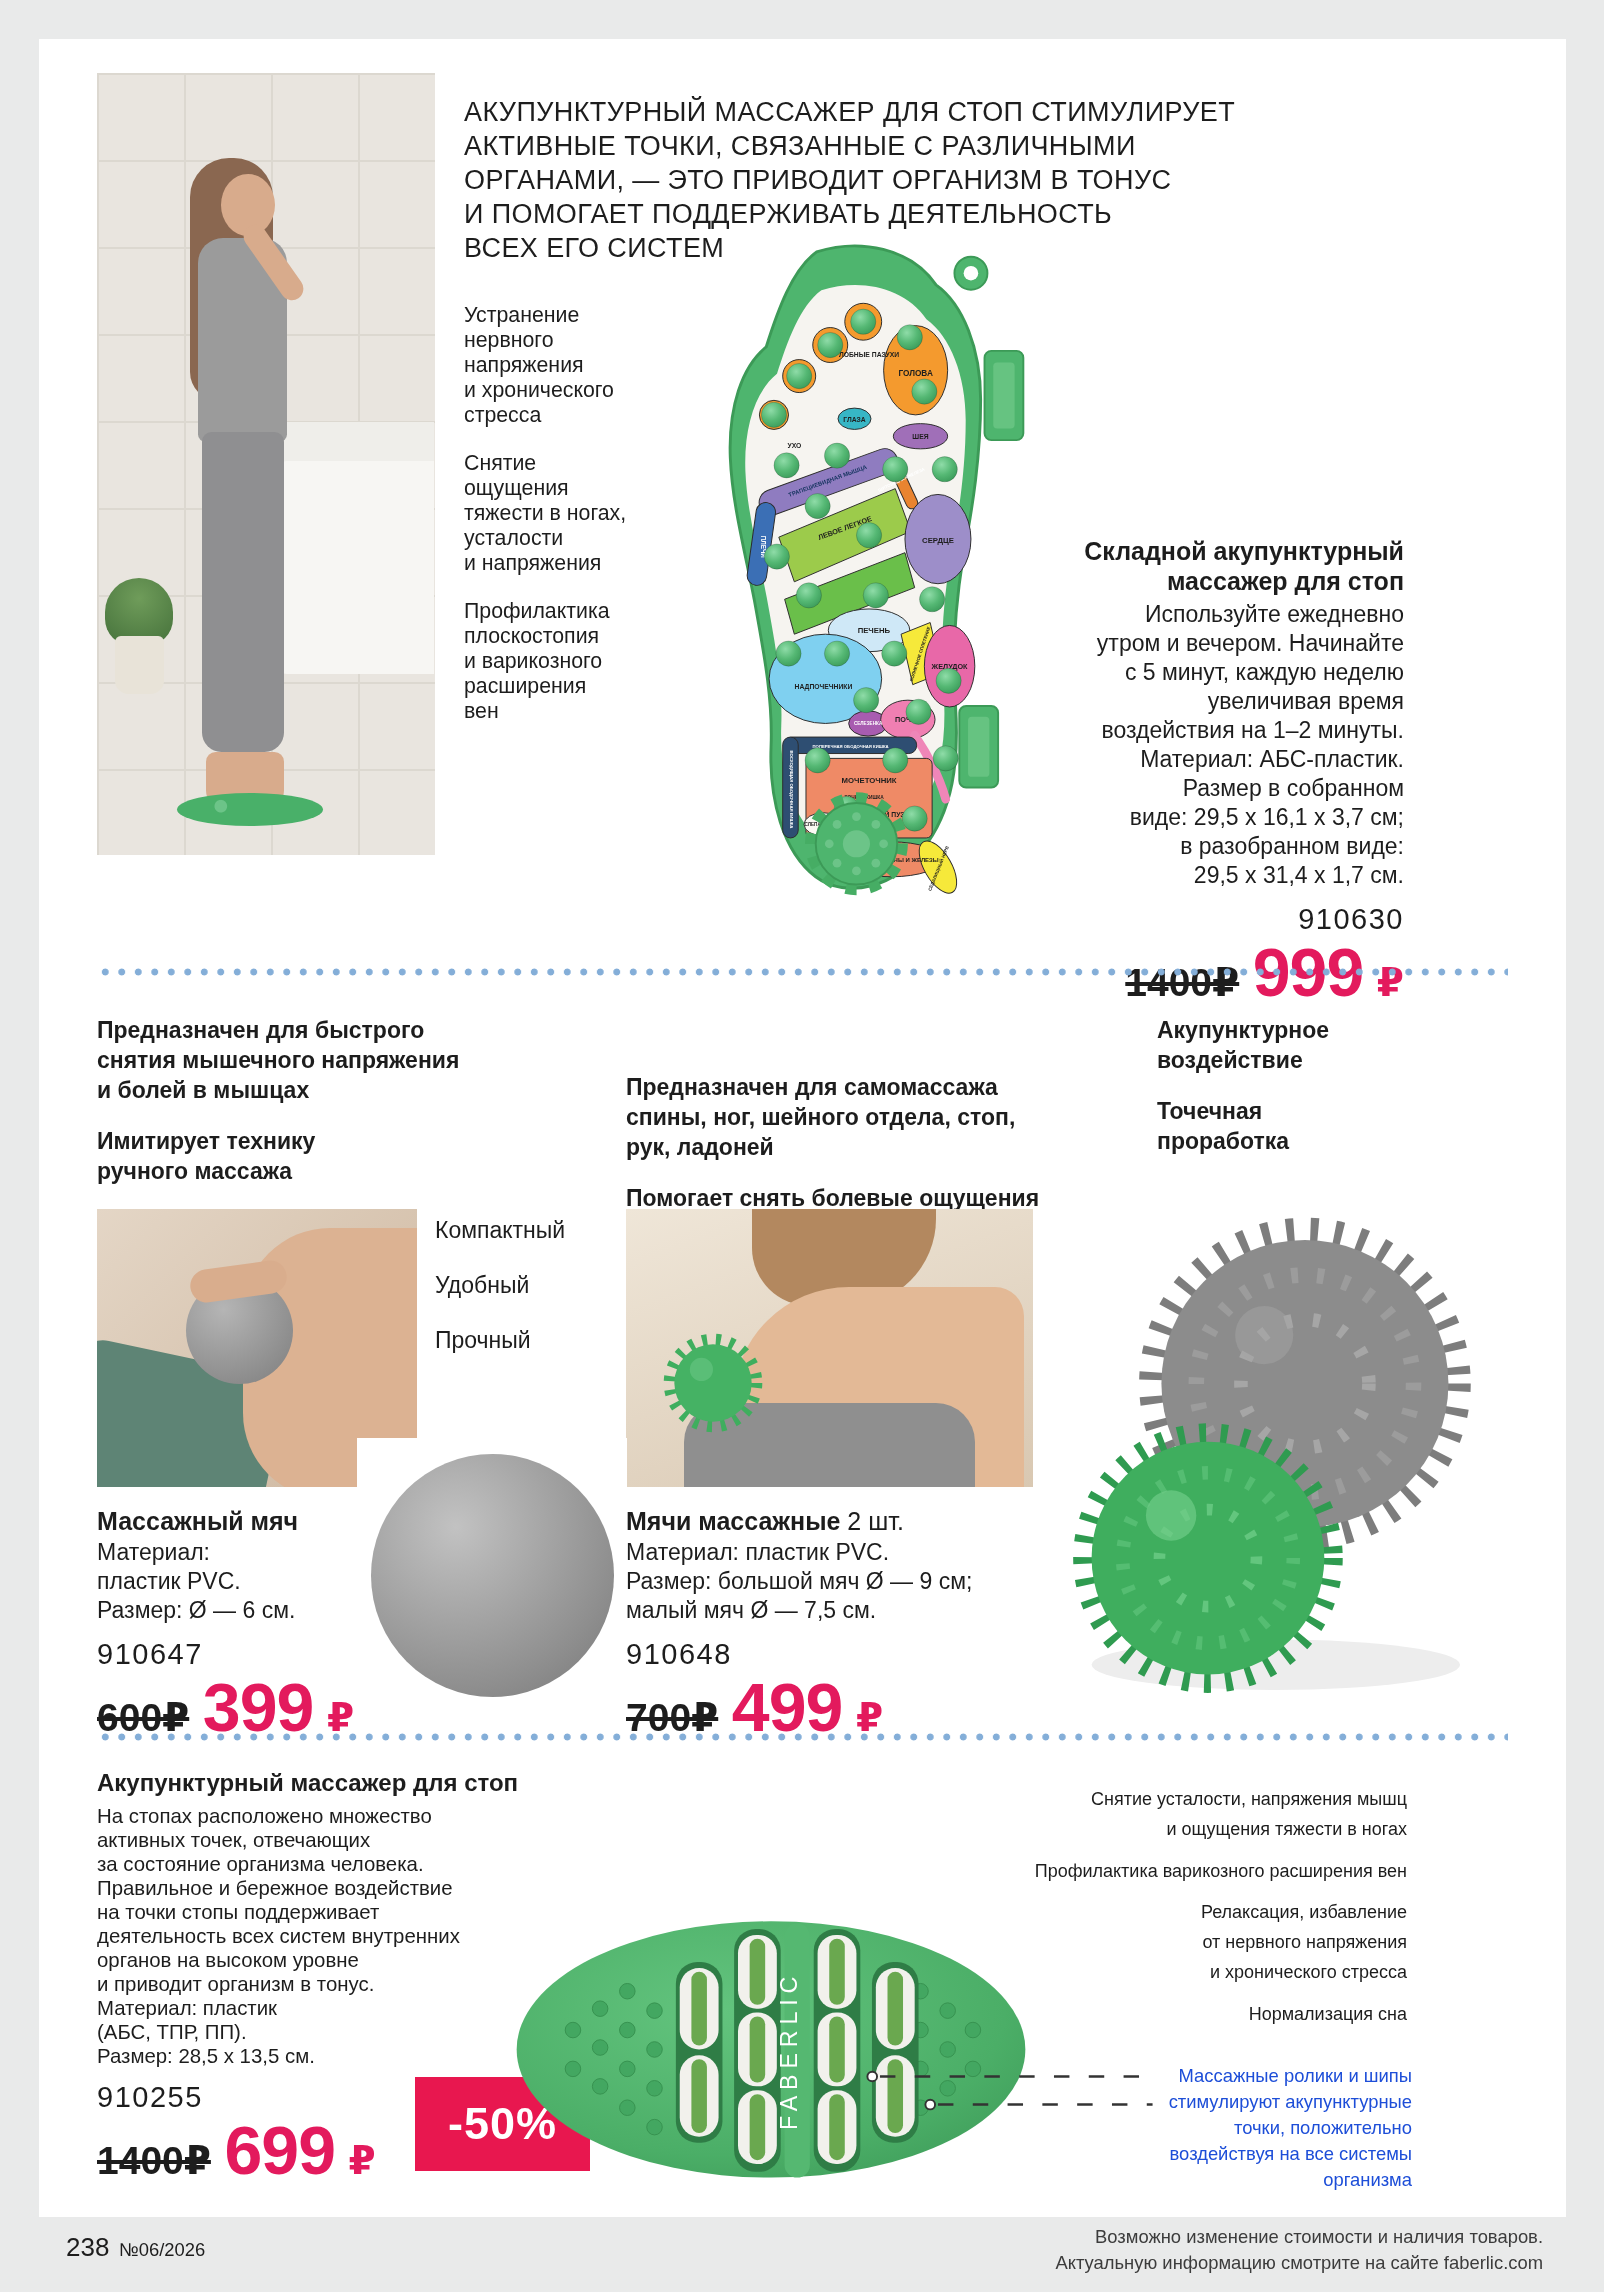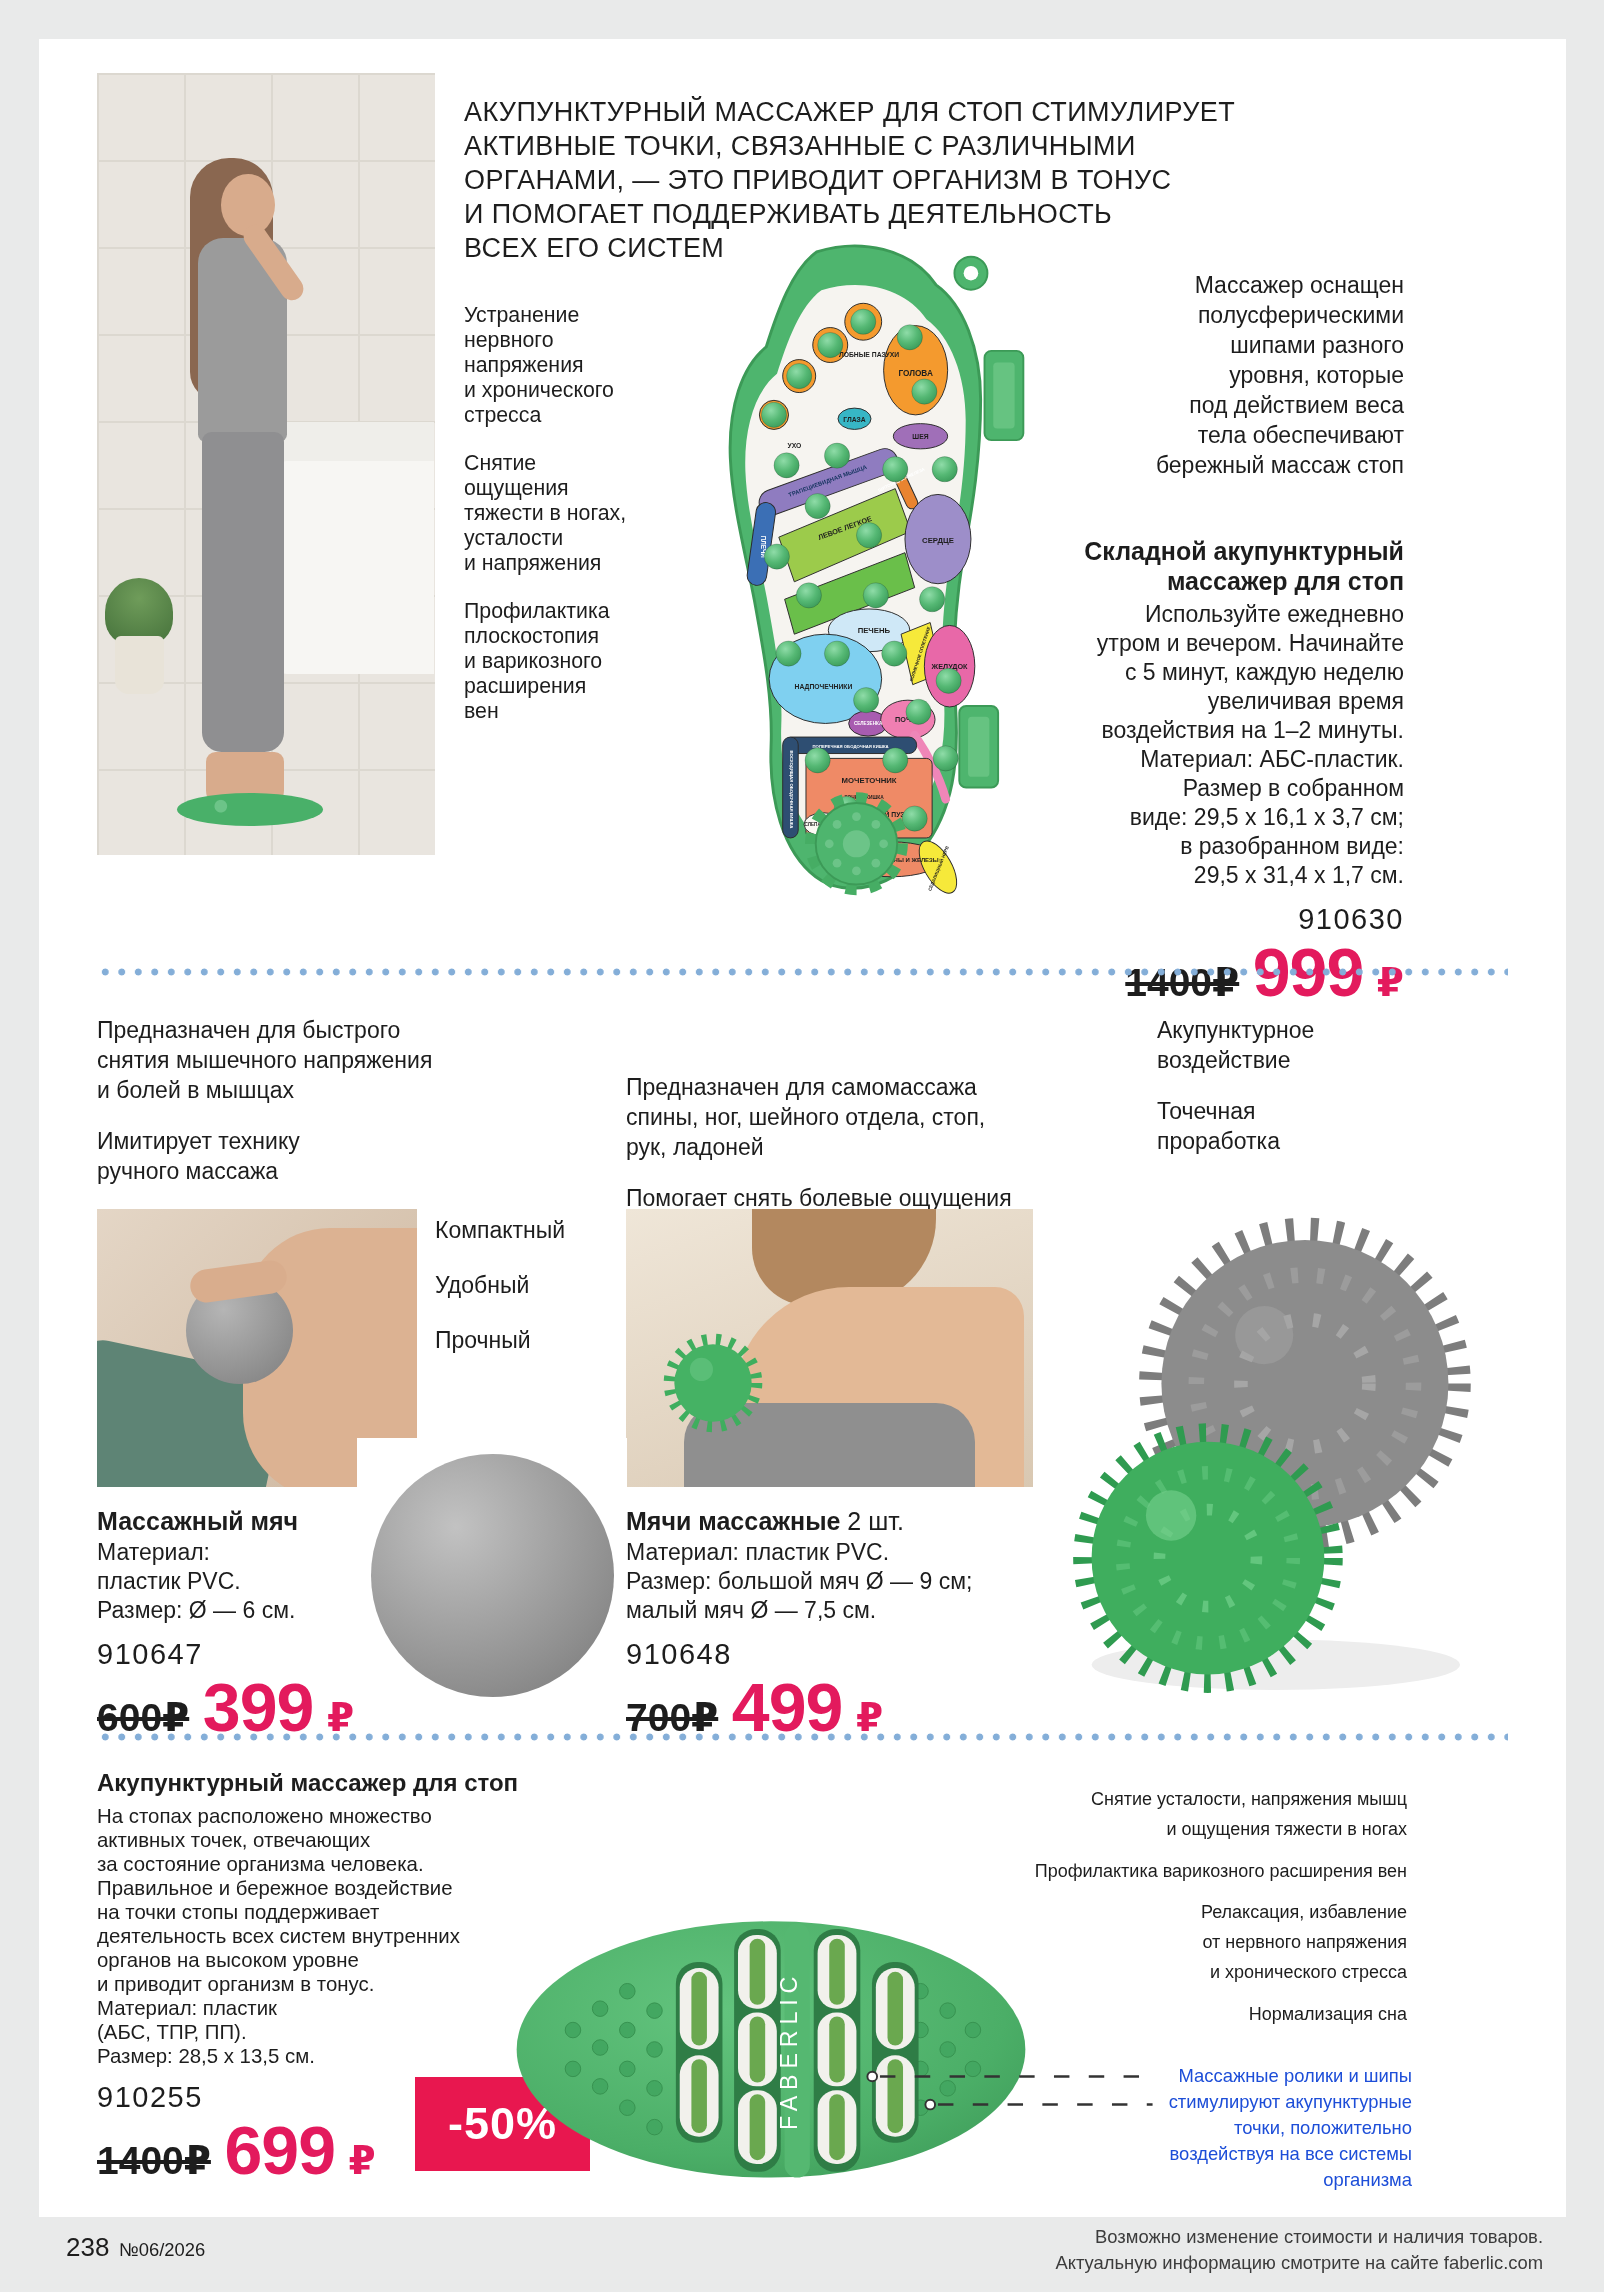--- a/index.html
+++ b/index.html
@@ -17,21 +17,21 @@
   .pdesc{font-size:23px;line-height:29px;}
   .pdesc-sm{font-size:20.4px;line-height:24px;}
   .pcode{font-size:29px;font-weight:500;letter-spacing:1.5px;margin-top:13.6px;}
   .prices{display:flex;align-items:baseline;gap:13.6px;margin-top:1.9px;}
   .prices.end{justify-content:flex-end;}
   .old{font-size:39px;font-weight:700;text-decoration:line-through;text-decoration-thickness:3.9px;}
   .new{font-size:68px;font-weight:800;color:#e31a5d;letter-spacing:-1px;line-height:1;}
   .cur{font-size:39px;font-weight:800;color:#e31a5d;}
   .dots{height:7.8px;background-image:radial-gradient(circle,#84aed8 3.1px,rgba(0,0,0,0) 3.7px);
         background-size:16.5px 7.8px;background-repeat:repeat-x;}
-  .intro{font-size:23px;line-height:30px;}
+  .intro{font-size:23px;line-height:30px;font-weight:bold;}
   .intro>div+div{margin-top:21.3px;}
   .featlist{font-size:23px;line-height:27px;}
   .featlist>div+div{margin-top:28px;}
   .badge{background:#e8174f;color:#fff;font-size:45px;font-weight:700;
          display:flex;align-items:center;justify-content:center;letter-spacing:1px;}
   .benefits{font-size:18px;line-height:30px;}
   .benefits>div+div{margin-top:11.6px;}
   .ann{font-size:18.4px;line-height:26px;color:#1d4ed8;}
   .photo{position:absolute;overflow:hidden;}
   .footer-num{font-size:26px;font-weight:500;}
@@ -203,27 +203,20 @@
         <circle cx="212" cy="628" r="4.5" fill="#6cc488"></circle>
       <circle cx="220" cy="648" r="4.5" fill="#6cc488"></circle>
         <circle cx="212" cy="668" r="4.5" fill="#6cc488"></circle>
       <circle cx="192" cy="676" r="4.5" fill="#6cc488"></circle>
         <circle cx="172" cy="668" r="4.5" fill="#6cc488"></circle>
       <circle cx="164" cy="648" r="4.5" fill="#6cc488"></circle>
         <circle cx="172" cy="628" r="4.5" fill="#6cc488"></circle>
     </g>
   </svg>
 
-  <div class="abs note pre tr" style="left:1016px;top:270px;width:388px;">Массажер оснащен
-полусферическими
-шипами разного
-уровня, которые
-под действием веса
-тела обеспечивают
-бережный массаж стоп</div>
 
   <div class="abs tr" style="left:926px;top:536px;width:478px;">
     <div class="ptitle pre">Складной акупунктурный
 массажер для стоп</div>
     <div class="pdesc pre" style="margin-top:3.9px;">Используйте ежедневно
 утром и вечером. Начинайте
 с 5 минут, каждую неделю
 увеличивая время
 воздействия на 1–2 минуты.
 Материал: АБС-пластик.

